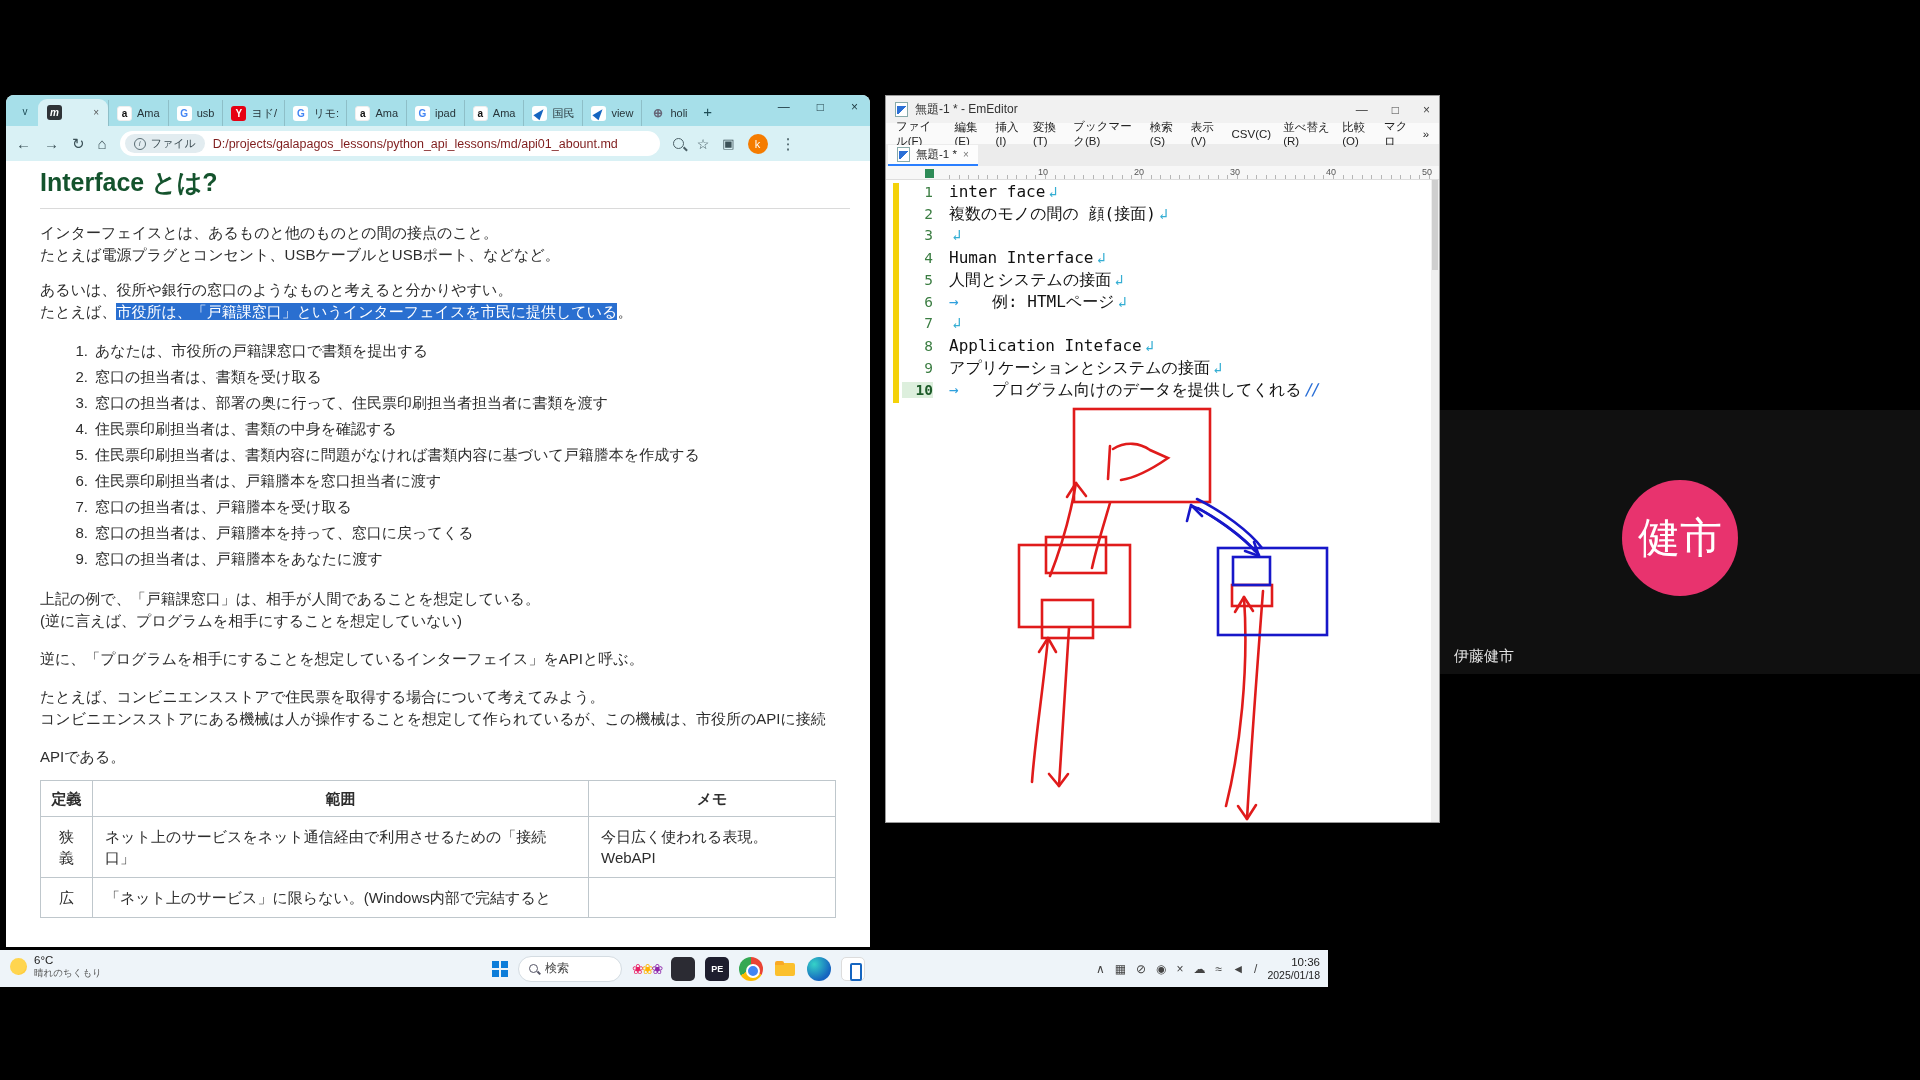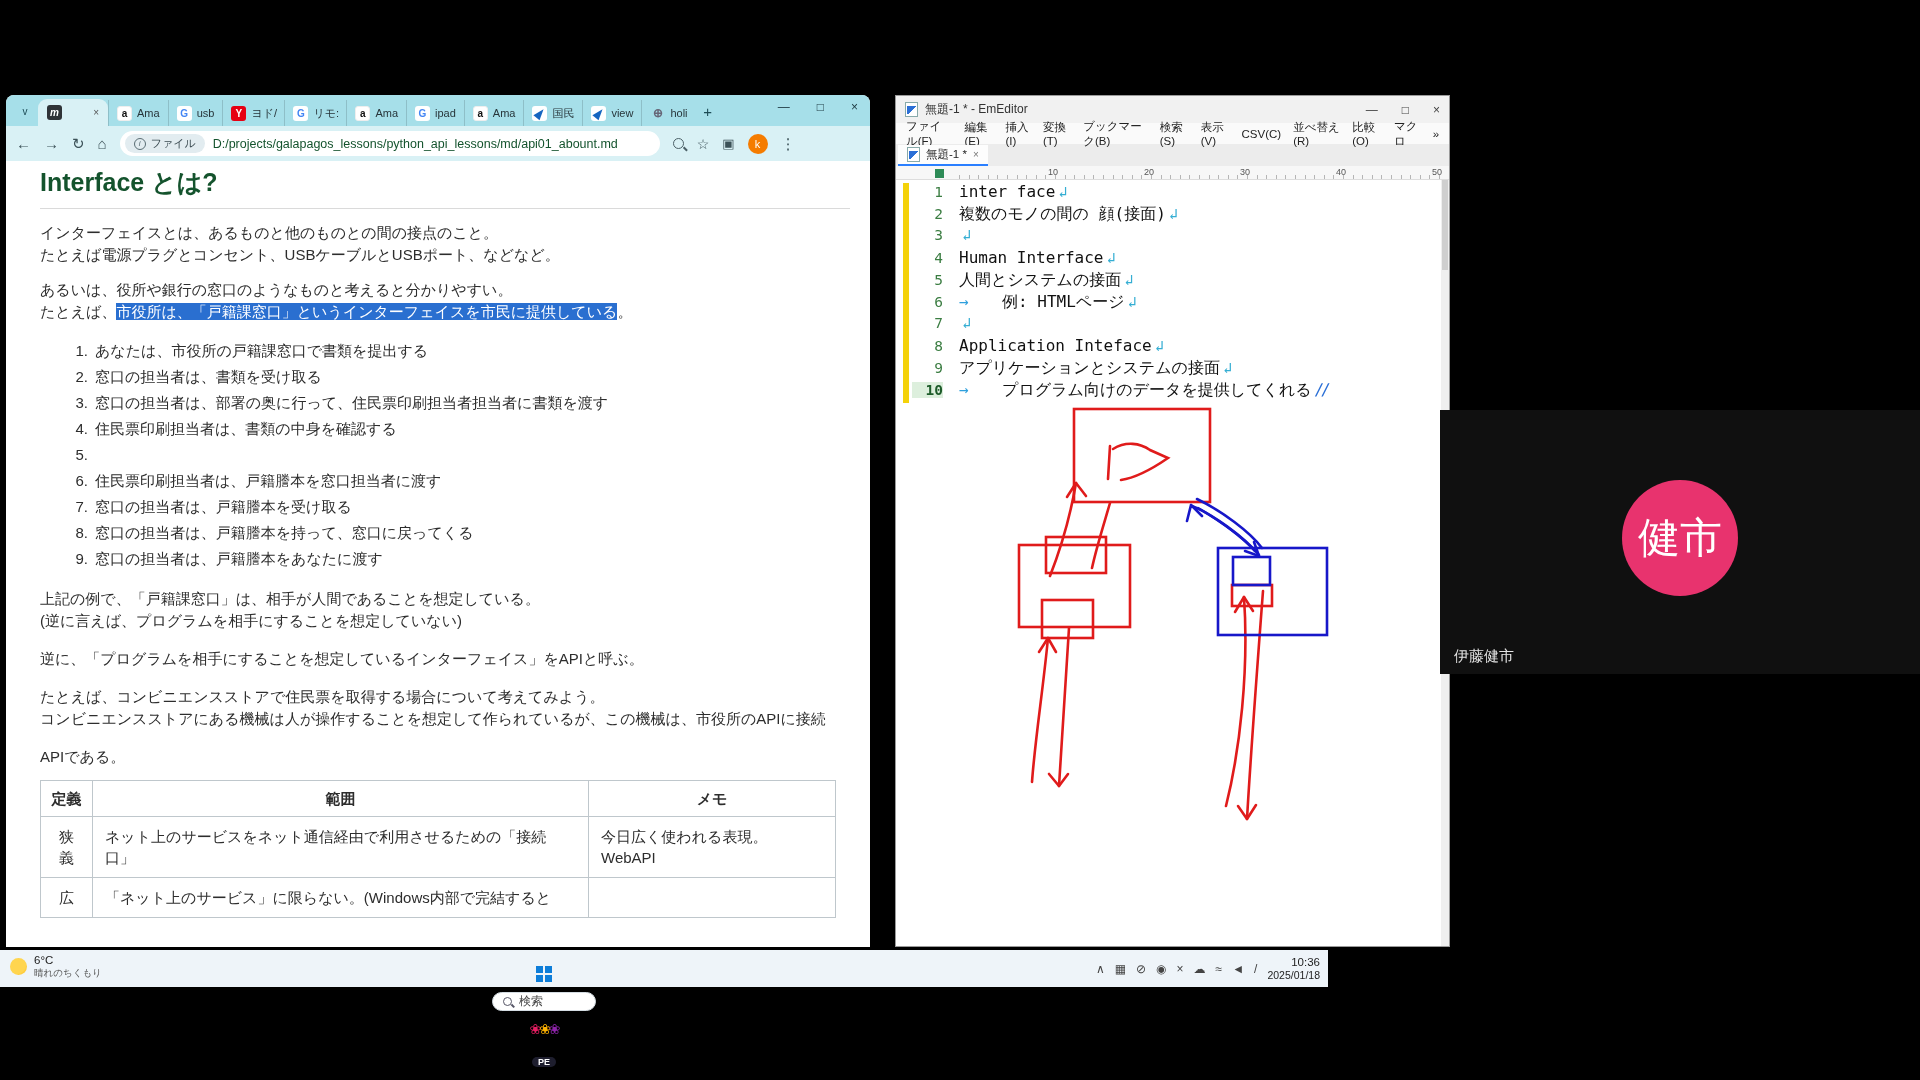--- a/index.html
+++ b/index.html
@@ -20,21 +20,21 @@
   .fav.yodo { background:#e60012; color:#fff; }
   .fav.globe { color:#667; font-size:12px; background:transparent; }
   .fav.mfav { background:#2f3337; color:#fff; font-style:italic; border-radius:3px; }
   .nib { width:0; height:0; border-left:4px solid transparent; border-right:4px solid transparent; border-bottom:11px solid #1565c0; transform:rotate(40deg); display:inline-block; }
   .cwin-ctl { position:absolute; right:12px; top:5px; display:flex; gap:27px; font-size:12px; color:#1e3a42; }
   .c-toolbar { height:35px; background:#d9f1f5; display:flex; align-items:center; padding:0 10px; gap:13px; }
   .navg { font-size:15px; color:#3c5258; }
   .addr { width:540px; height:25px; background:#fff; border-radius:13px; display:flex; align-items:center; padding:0 5px 0 5px; gap:8px; }
   .chip { display:flex; align-items:center; gap:5px; background:#e2ecf0; border-radius:11px; padding:2px 9px; font-size:11px; color:#3a4a50; }
   .i-circ { width:12px; height:12px; border:1px solid #5a6d74; border-radius:50%; font-size:8px; display:flex; align-items:center; justify-content:center; color:#5a6d74; font-style:italic; }
-  .url { font-size:12.5px; color:#14532d; white-space:nowrap; }
+  .url { font-size:12.5px; color:#7f1d1d; white-space:nowrap; }
   .mag { position:relative; width:11px; height:11px; border:1.6px solid #4b6067; border-radius:50%; }
   .mag::after { content:""; position:absolute; left:9px; top:9px; width:5px; height:1.6px; background:#4b6067; transform:rotate(45deg); }
   .avatar-k { width:20px; height:20px; border-radius:50%; background:#f57c00; color:#fff; font-size:11px; display:flex; align-items:center; justify-content:center; }
   .c-content { position:absolute; top:66px; left:0; right:0; bottom:0; background:#fff; overflow:hidden; padding:0 20px 0 34px; font-size:15px; color:#2d2d2d; }
   .doc-h1 { font-size:25px; font-weight:bold; color:#14532d; margin:5px 0 9px; }
   .doc-hr { border:none; border-top:1px solid #dadada; margin:0 0 13px; }
   .pline { line-height:22px; }
   .p-block { margin-top:13px; }
   .p-block2 { margin-top:16px; }
   .hl { background:#2a6fd0; color:#fff; }
@@ -42,21 +42,21 @@
   .oli { display:flex; line-height:26px; padding-left:28px; }
   .oli .num { width:20px; text-align:right; margin-right:7px; }
   table.doc-tbl { border-collapse:collapse; margin-top:12px; width:795px; table-layout:fixed; font-size:15px; }
   .doc-tbl th, .doc-tbl td { border:1px solid #bfc7cc; vertical-align:middle; word-break:break-all; line-height:21px;margin-top:48px; }
   .doc-tbl th { font-weight:bold; text-align:center; padding:7px 8px; }
   .doc-tbl td { padding:9px 12px; }
   .col-def { width:52px; } .col-scope { width:496px; } .col-memo { width:247px; }
   .doc-tbl td.cdef { text-align:center; padding:9px 14px; }
 
   
-  .em-win { position:absolute; left:885px; top:95px; width:555px; height:852px; background:#c2410c; border:1px solid #9a9a9a; overflow:hidden;margin-left:10px; }
+  .em-win { position:absolute; left:885px; top:95px; width:555px; height:728px; background:#c2410c; border:1px solid #9a9a9a; overflow:hidden; }
   .em-title { height:27px; background:#f1f1f1; display:flex; align-items:center; padding:0 9px; gap:7px; font-size:12px; color:#333; }
   .em-ctl { margin-left:auto; display:flex; gap:24px; font-size:12px; color:#444; }
   .page-ic { position:relative; width:13px; height:15px; background:#fff; border:1px solid #8aa; flex:0 0 auto; }
   .page-ic::after { content:""; position:absolute; left:1px; top:3px; width:9px; height:8px; background:linear-gradient(135deg,#2b6fd6 55%,#fff 55%); }
   .em-menu { height:21px; background:#fafafa; display:flex; align-items:center; padding:0 10px; gap:12px; font-size:11.5px; color:#222; }
   .em-tabbar { height:22px; background:#ececec; display:flex; align-items:flex-end; padding-left:2px; }
   .em-tab { height:21px; background:#fdfdfd; border-bottom:2px solid #2a7fff; display:flex; align-items:center; gap:6px; padding:0 9px; font-size:11.5px; color:#222; }
   .em-tab .x { color:#777; font-size:10px; }
   .em-ruler { position:relative; height:14px; background:#f7f7f7; border-bottom:1px solid #ddd;
     background-image:repeating-linear-gradient(90deg,#b5b5b5 0 1px,transparent 1px 9.6px);
@@ -83,21 +83,21 @@
   .tile { position:absolute; left:1440px; top:410px; width:480px; height:264px; background:#101010; }
   .tile .circle { position:absolute; left:182px; top:70px; width:116px; height:116px; border-radius:50%; background:#e8336e; color:#fff; font-size:42px; display:flex; align-items:center; justify-content:center; }
   .tile .pname { position:absolute; left:14px; bottom:8px; font-size:15px; color:#e4e4e4; }
 
   
   .taskbar { position:absolute; left:0; top:950px; width:1328px; height:37px; background:#eef4f9; }
   .tb-weather { position:absolute; left:10px; top:3px; display:flex; align-items:center; gap:7px; }
   .sun { width:17px; height:17px; border-radius:50%; background:radial-gradient(circle at 40% 40%,#ffd54f 60%,#ffb300); }
   .wt-temp { font-size:11.5px; color:#222; line-height:14px; }
   .wt-desc { font-size:9.5px; color:#555; line-height:12px; }
-  .tb-center { position:absolute; left:492px; top:16px; height:100%; display:flex; align-items:center; gap:10px;flex-direction:column; }
+  .tb-center { position:absolute; left:492px; top:0; height:100%; display:flex; align-items:center; gap:10px; }
   .winlogo { display:grid; grid-template-columns:7px 7px; grid-gap:2px; }
   .winlogo i { width:7px; height:7px; background:#0d7dd9; }
   .tb-search { width:104px; height:26px; background:#fff; border:1px solid #d4dce2; border-radius:13px; display:flex; align-items:center; gap:7px; padding:0 10px; font-size:12px; color:#444; }
   .mag2 { position:relative; width:9px; height:9px; border:1.5px solid #556; border-radius:50%; flex:0 0 auto; }
   .mag2::after { content:""; position:absolute; left:7px; top:7px; width:4px; height:1.5px; background:#556; transform:rotate(45deg); }
   .tulips { font-size:14px; letter-spacing:-2px; }
   .tulips .t1{color:#e91e63}.tulips .t2{color:#ffb300}.tulips .t3{color:#8e24aa}
   .appic { width:24px; height:24px; border-radius:5px; display:flex; align-items:center; justify-content:center; font-size:9px; }
   .ic-dark { background:#2b2b33; }
   .ic-pe { background:#1e1e2e; color:#fff; font-weight:bold; }
@@ -216,20 +216,21 @@
         <div class="oli">
             <span class="num">3.</span>
             <span>窓口の担当者は、部署の奥に行って、住民票印刷担当者担当者に書類を渡す</span>
           </div>
         <div class="oli">
             <span class="num">4.</span>
             <span>住民票印刷担当者は、書類の中身を確認する</span>
           </div>
         <div class="oli">
             <span class="num">5.</span>
+            <span>住民票印刷担当者は、書類内容に問題がなければ書類内容に基づいて戸籍謄本を作成する</span>
           </div>
         <div class="oli">
             <span class="num">6.</span>
             <span>住民票印刷担当者は、戸籍謄本を窓口担当者に渡す</span>
           </div>
         <div class="oli">
             <span class="num">7.</span>
             <span>窓口の担当者は、戸籍謄本を受け取る</span>
           </div>
         <div class="oli">

